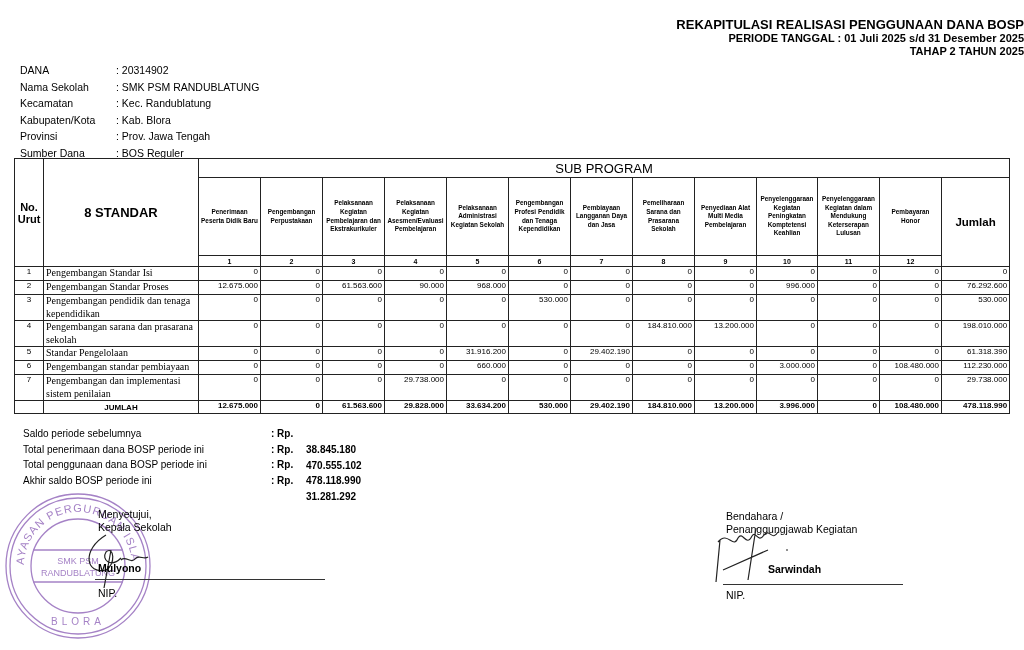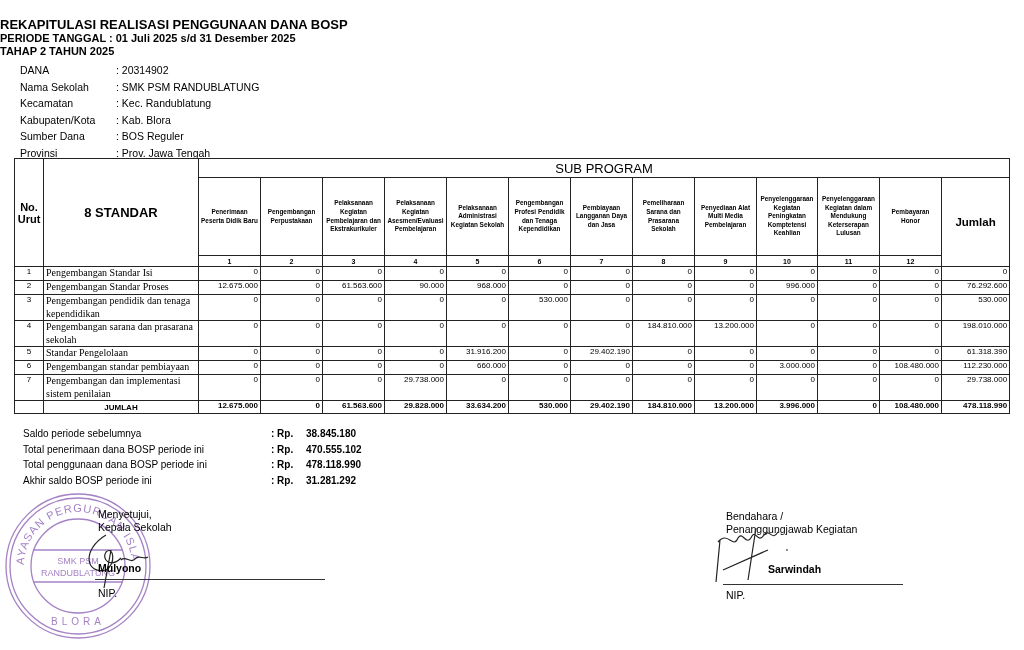--- a/index.html
+++ b/index.html
@@ -1,17 +1,17 @@
 <!DOCTYPE html>
 <html><head>
 <meta charset="utf-8">
 <style>
   html, body { margin:0; padding:0; background:#fff; }
   body { width:1024px; height:650px; position:relative; overflow:hidden; font-family:"Liberation Sans", sans-serif; color:#000; }
-  .title { position:absolute; left:0; width:1024px; text-align:left; font-weight:bold; }
+  .title { position:absolute; left:0; width:1024px; text-align:right; font-weight:bold; }
   .t1 { top:17px; font-size:13px; }
   .t2 { top:32px; font-size:11px; }
   .t3 { top:45px; font-size:11px; }
   .info { position:absolute; left:20px; top:64px; font-size:10.5px; }
   .info .row { height:16.5px; display:flex; }
   .info .k { width:96px; }
   table.main { position:absolute; left:14px; top:158px; border-collapse:collapse; table-layout:fixed; width:995px; font-size:8px; }
   table.main td, table.main th { border:1px solid #222; padding:0 2px; overflow:hidden; }
   .hdr-big { font-size:13px; font-weight:bold; text-align:center; }
   .hdr-no { font-size:11px; font-weight:bold; text-align:center; }
@@ -23,21 +23,21 @@
   td.std { font-size:10px; vertical-align:top; line-height:1.25;font-family:Liberation Serif, serif; }
   td.num { text-align:right; font-size:8px; vertical-align:top; padding-right:2px; }
   tr.r1 td { height:13px; } 
   tr.r2 td { height:20px; }
   tr.tot td { font-weight:bold; height:12px; }
   tr.tot td.lbl { text-align:center; }
   .summary { position:absolute; left:23px; top:428px; font-size:10px; }
   .summary .row { height:15.5px; display:flex; }
   .summary .k { width:248px; }
   .summary .rp { font-weight:bold; width:35px; }
-  .summary .v { font-weight:bold; }
+  .summary .v { font-weight:bold;margin-top:16px; }
   .sig { position:absolute; font-size:10.5px; }
   .line { position:absolute; height:0; border-top:1px solid #333; }
   .stamp { position:absolute; left:4px; top:492px; width:148px; height:148px; }
 </style>
 </head>
 <body>
 
 <div class="title t1">REKAPITULASI REALISASI PENGGUNAAN DANA BOSP</div>
 <div class="title t2">PERIODE TANGGAL : 01 Juli 2025 s/d 31 Desember 2025</div>
 <div class="title t3">TAHAP 2 TAHUN 2025</div>
@@ -53,26 +53,26 @@
     </div>
     <div class="row">
       <div class="k">Kecamatan</div>
       <div class="v">: Kec. Randublatung</div>
     </div>
     <div class="row">
       <div class="k">Kabupaten/Kota</div>
       <div class="v">: Kab. Blora</div>
     </div>
     <div class="row">
+      <div class="k">Provinsi</div>
+      <div class="v">: Prov. Jawa Tengah</div>
+    </div>
+    <div class="row">
       <div class="k">Sumber Dana</div>
       <div class="v">: BOS Reguler</div>
-    </div>
-    <div class="row">
-      <div class="k">Provinsi</div>
-      <div class="v">: Prov. Jawa Tengah</div>
     </div>
   </div>
 
 <table class="main" id="tbl">
   <colgroup>
     <col style="width:29px">
       <col style="width:155px">
     <col style="width:62px">
       <col style="width:62px">
       <col style="width:62px">

